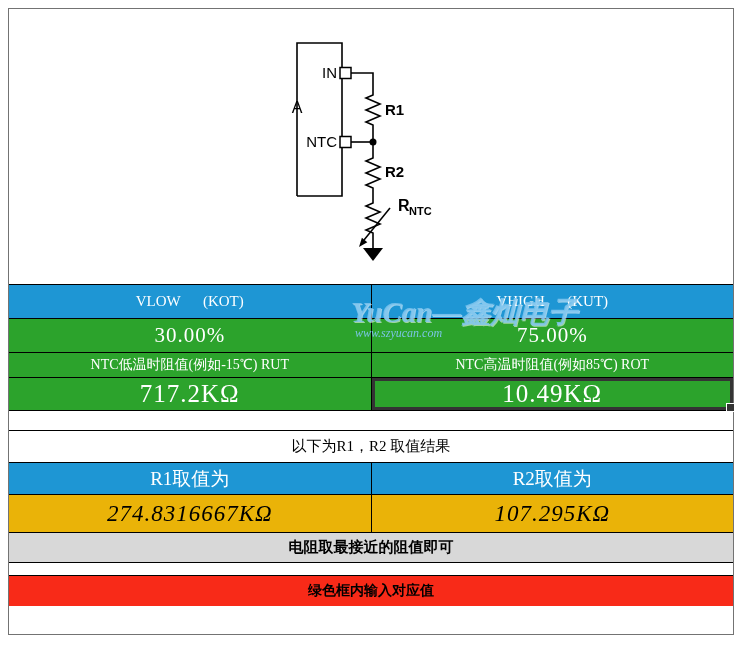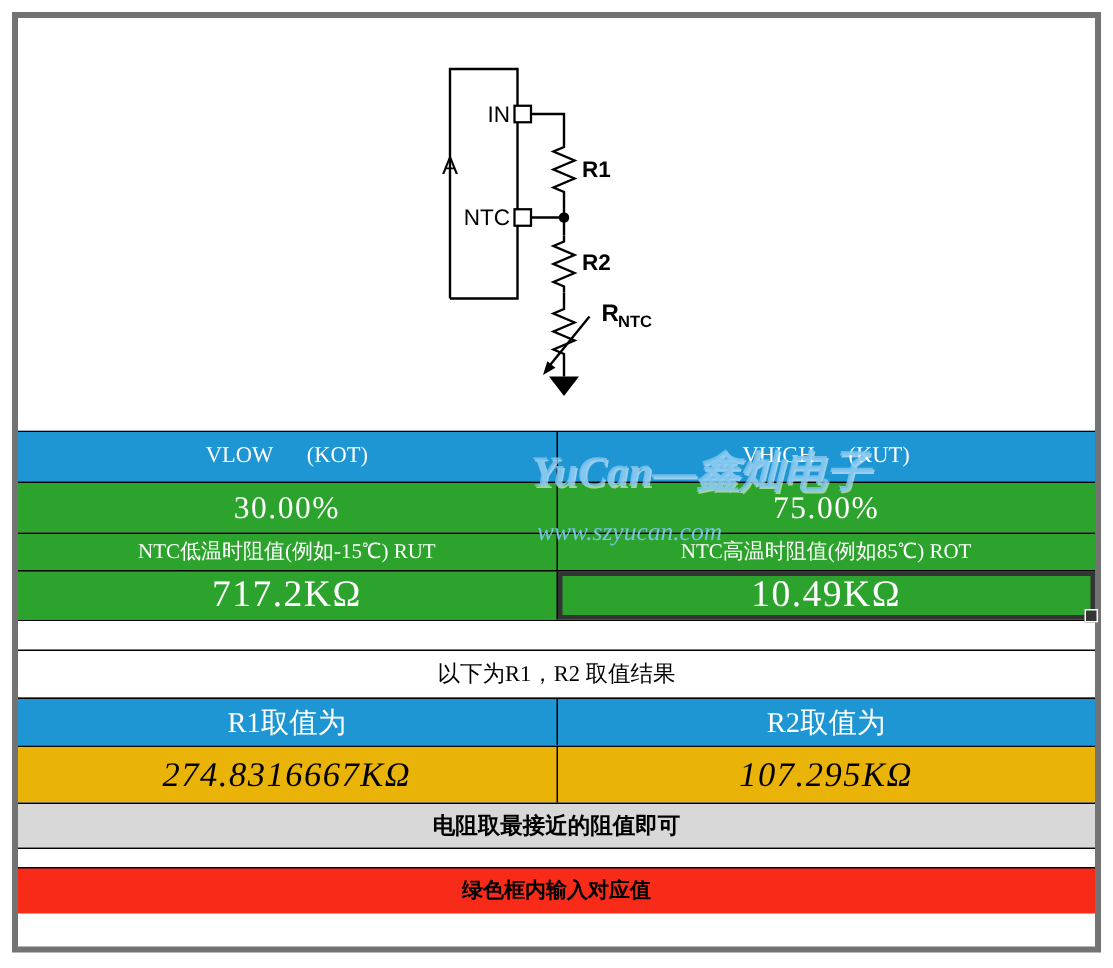--- a/index.html
+++ b/index.html
@@ -5,21 +5,21 @@
   * { margin:0; padding:0; box-sizing:border-box; }
   html,body { background:#fff; }
   body {
     width:742px; height:645px; position:relative;
     font-family:"Liberation Sans", sans-serif;
     overflow:hidden;
   }
   .frame {
     position:absolute; left:8px; top:8px;
     width:726px; height:627px;
-    border:4px solid #737373;
+    border:1px solid #737373;
     background:#fff;
   }
   .diagram-area { position:relative; height:275px; background:#fff; }
   .row { display:flex; border-top:1px solid #000; align-items:stretch; }
   .cell {
     flex:1 1 0; display:flex; align-items:center; justify-content:center;
     white-space:pre; position:relative;
   }
   .cell + .cell { border-left:1px solid #000; }
 
@@ -69,24 +69,23 @@
   }
   .watermark .brand {
     font-family:"Liberation Serif", serif;
     font-size:29px; font-weight:bold; font-style:italic;
     color:rgba(128,198,238,0.85);
     text-shadow:1px 1px 0 rgba(255,255,255,0.55);
     white-space:nowrap;
   }
   .watermark .url {
     font-family:"Liberation Serif", serif;
-    font-size:17px; font-style:italic;
+    font-size:12px; font-style:italic;
     color:rgba(128,198,238,0.95);
     padding-left:4px;
-    margin-top:16px;
   }
 
   svg text { font-family:"Liberation Sans", sans-serif; fill:#000; }
 </style>
 </head>
 <body>
 
 <div class="frame">
 
   <div class="diagram-area">

